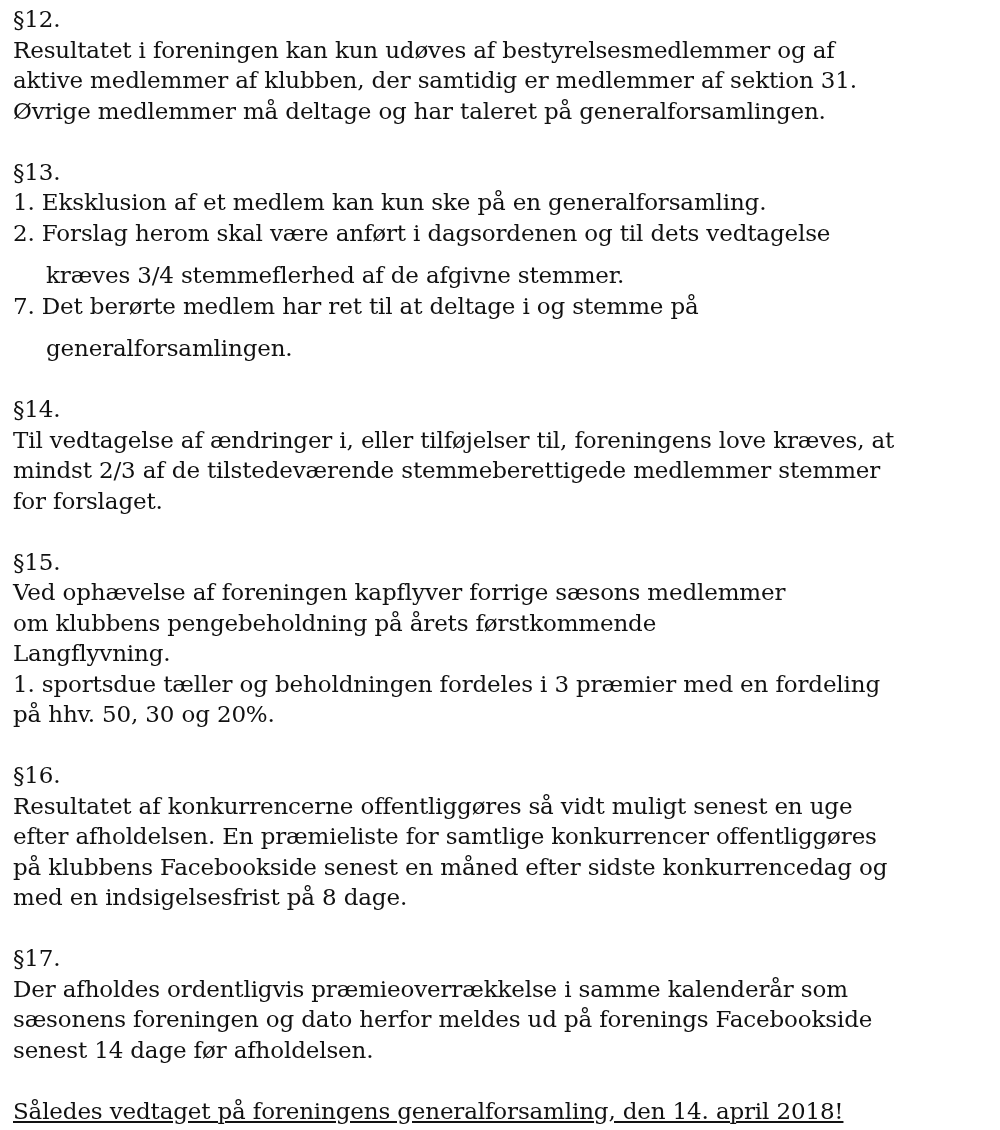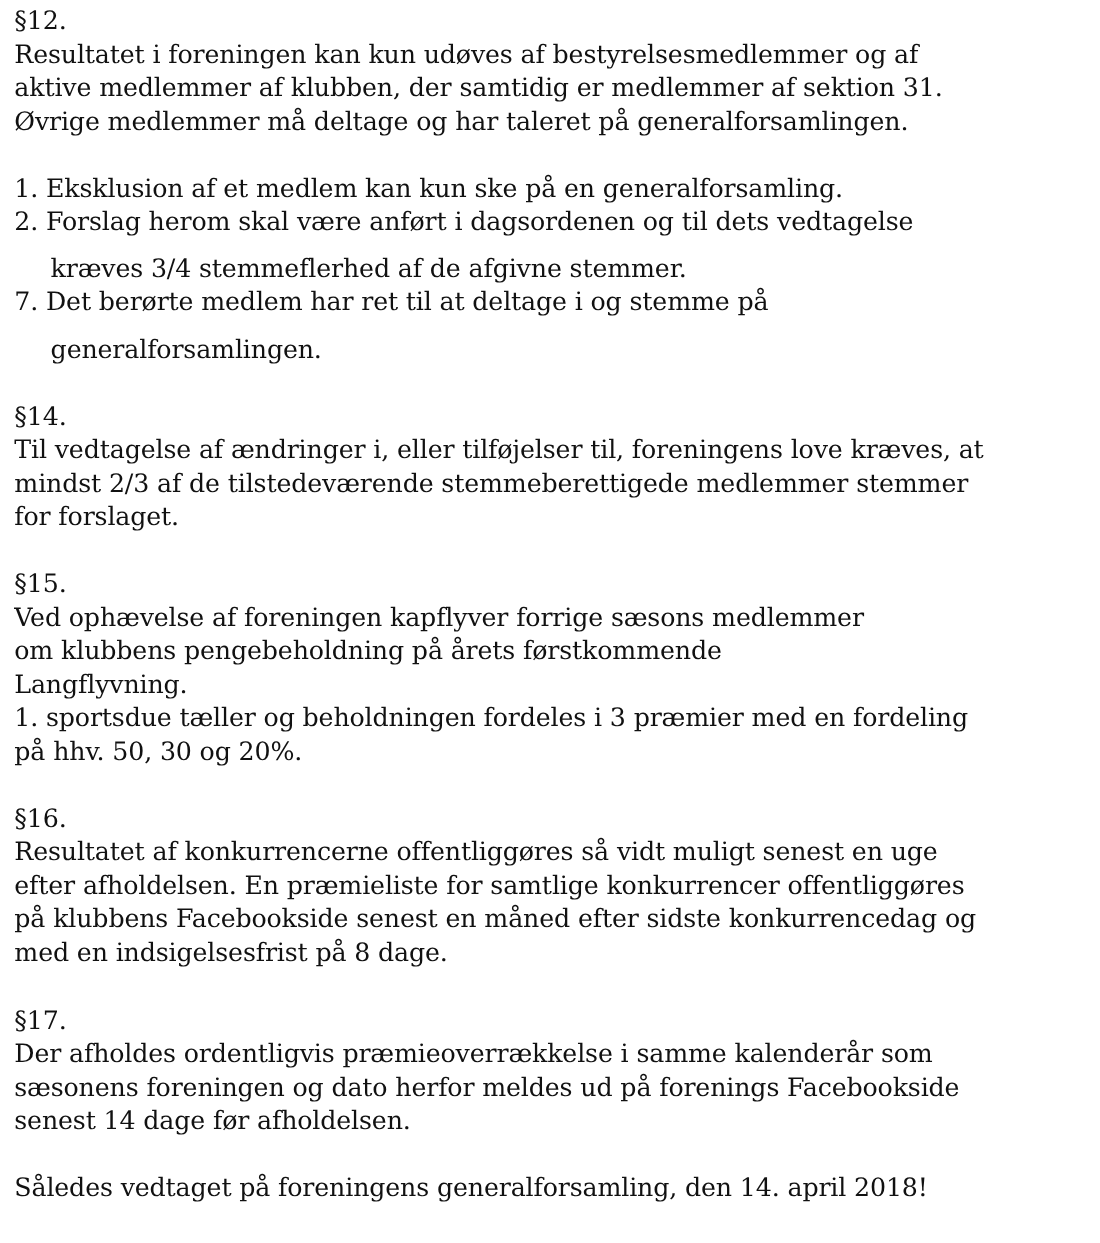--- a/index.html
+++ b/index.html
@@ -27,35 +27,37 @@
       display: block;
       white-space: nowrap;
     }
     .indent {
       padding-left: 33px;
       margin-top: 12px;
     }
     .closing {
       display: block;
       white-space: nowrap;
+      text-decoration: underline;
     }
   </style>
 </head>
 <body>
 
 <div class="page">
 
   <div class="section">
     <span class="line">§12.</span>
     <span class="line">Resultatet i foreningen kan kun udøves af bestyrelsesmedlemmer og af</span>
     <span class="line">aktive medlemmer af klubben, der samtidig er medlemmer af sektion 31.</span>
     <span class="line">Øvrige medlemmer må deltage og har taleret på generalforsamlingen.</span>
   </div>
 
   <div class="section">
+    <span class="line">§13.</span>
     <div>
       <span class="line">1. Eksklusion af et medlem kan kun ske på en generalforsamling.</span>
     </div>
     <div>
       <span class="line">2. Forslag herom skal være anført i dagsordenen og til dets vedtagelse</span>
       <span class="line indent">kræves 3/4 stemmeflerhed af de afgivne stemmer.</span>
     </div>
     <div>
       <span class="line">7. Det berørte medlem har ret til at deltage i og stemme på</span>
       <span class="line indent">generalforsamlingen.</span>

